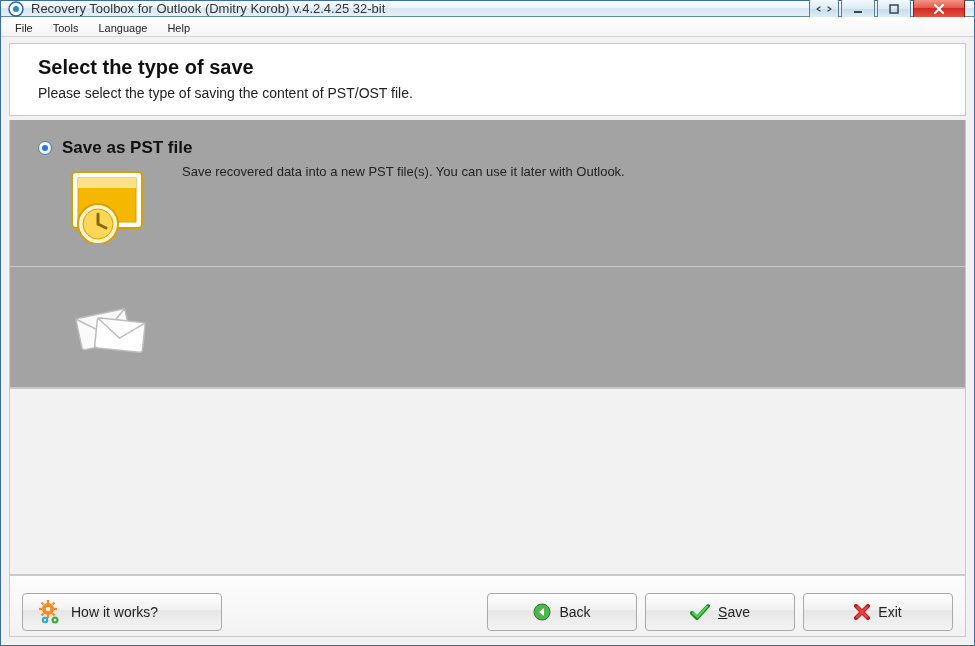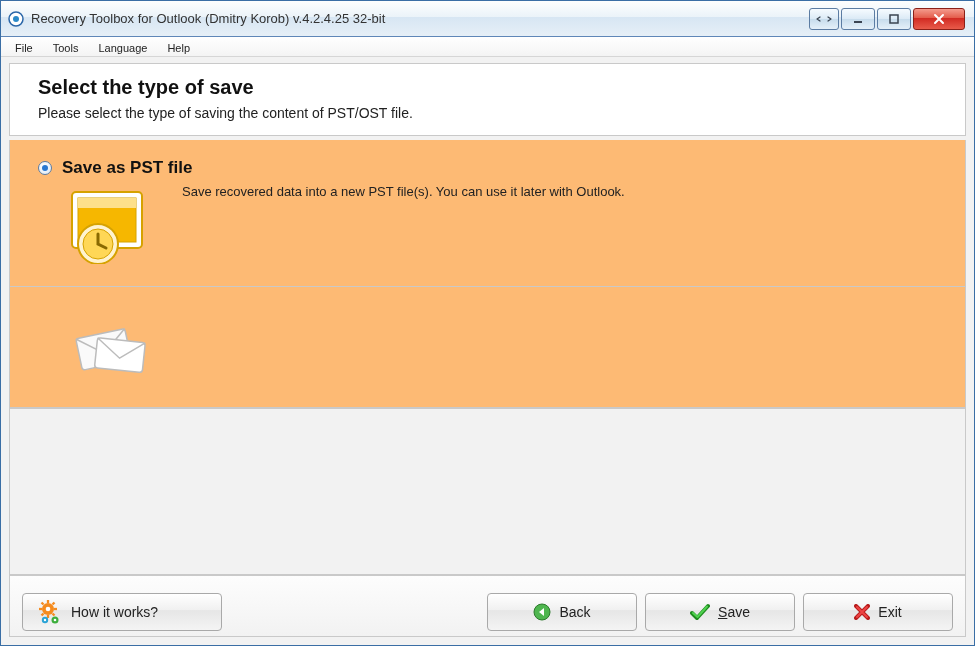--- a/index.html
+++ b/index.html
@@ -12,21 +12,21 @@
 }
 .window {
   width: 975px;
   height: 646px;
   border: 1px solid #3a6ea5;
   background: #fff;
   display: flex;
   flex-direction: column;
 }
 .titlebar {
-  height: 36px;
+  height: 16px;
   background: linear-gradient(180deg, #fdfefe 0%, #ebf3f9 45%, #d7e6f3 46%, #e6eff7 100%);
   border-bottom: 1px solid #5f87b8;
   display: flex;
   align-items: center;
   padding: 0 9px 0 6px;
 }
 .titlebar .app-icon {
   width: 18px; height: 18px; margin-right: 6px;
   display: inline-flex; align-items: center; justify-content: center;
 }
@@ -85,21 +85,21 @@
   color: #111;
   margin-bottom: 6px;
 }
 .header-panel p {
   font-size: 14px;
   color: #222;
 }
 
 .options {
   margin-top: 4px;
-  background: #fdba74;
+  background: #a3a3a3;
   border: 1px solid #c9c9c9;
   border-top: none;
 }
 
 .option-row {
   padding: 18px 28px 20px 28px;
   border-bottom: 1px solid #c9c9c9;
 }
 .opt-header {
   display: flex; align-items: center; gap: 10px;

